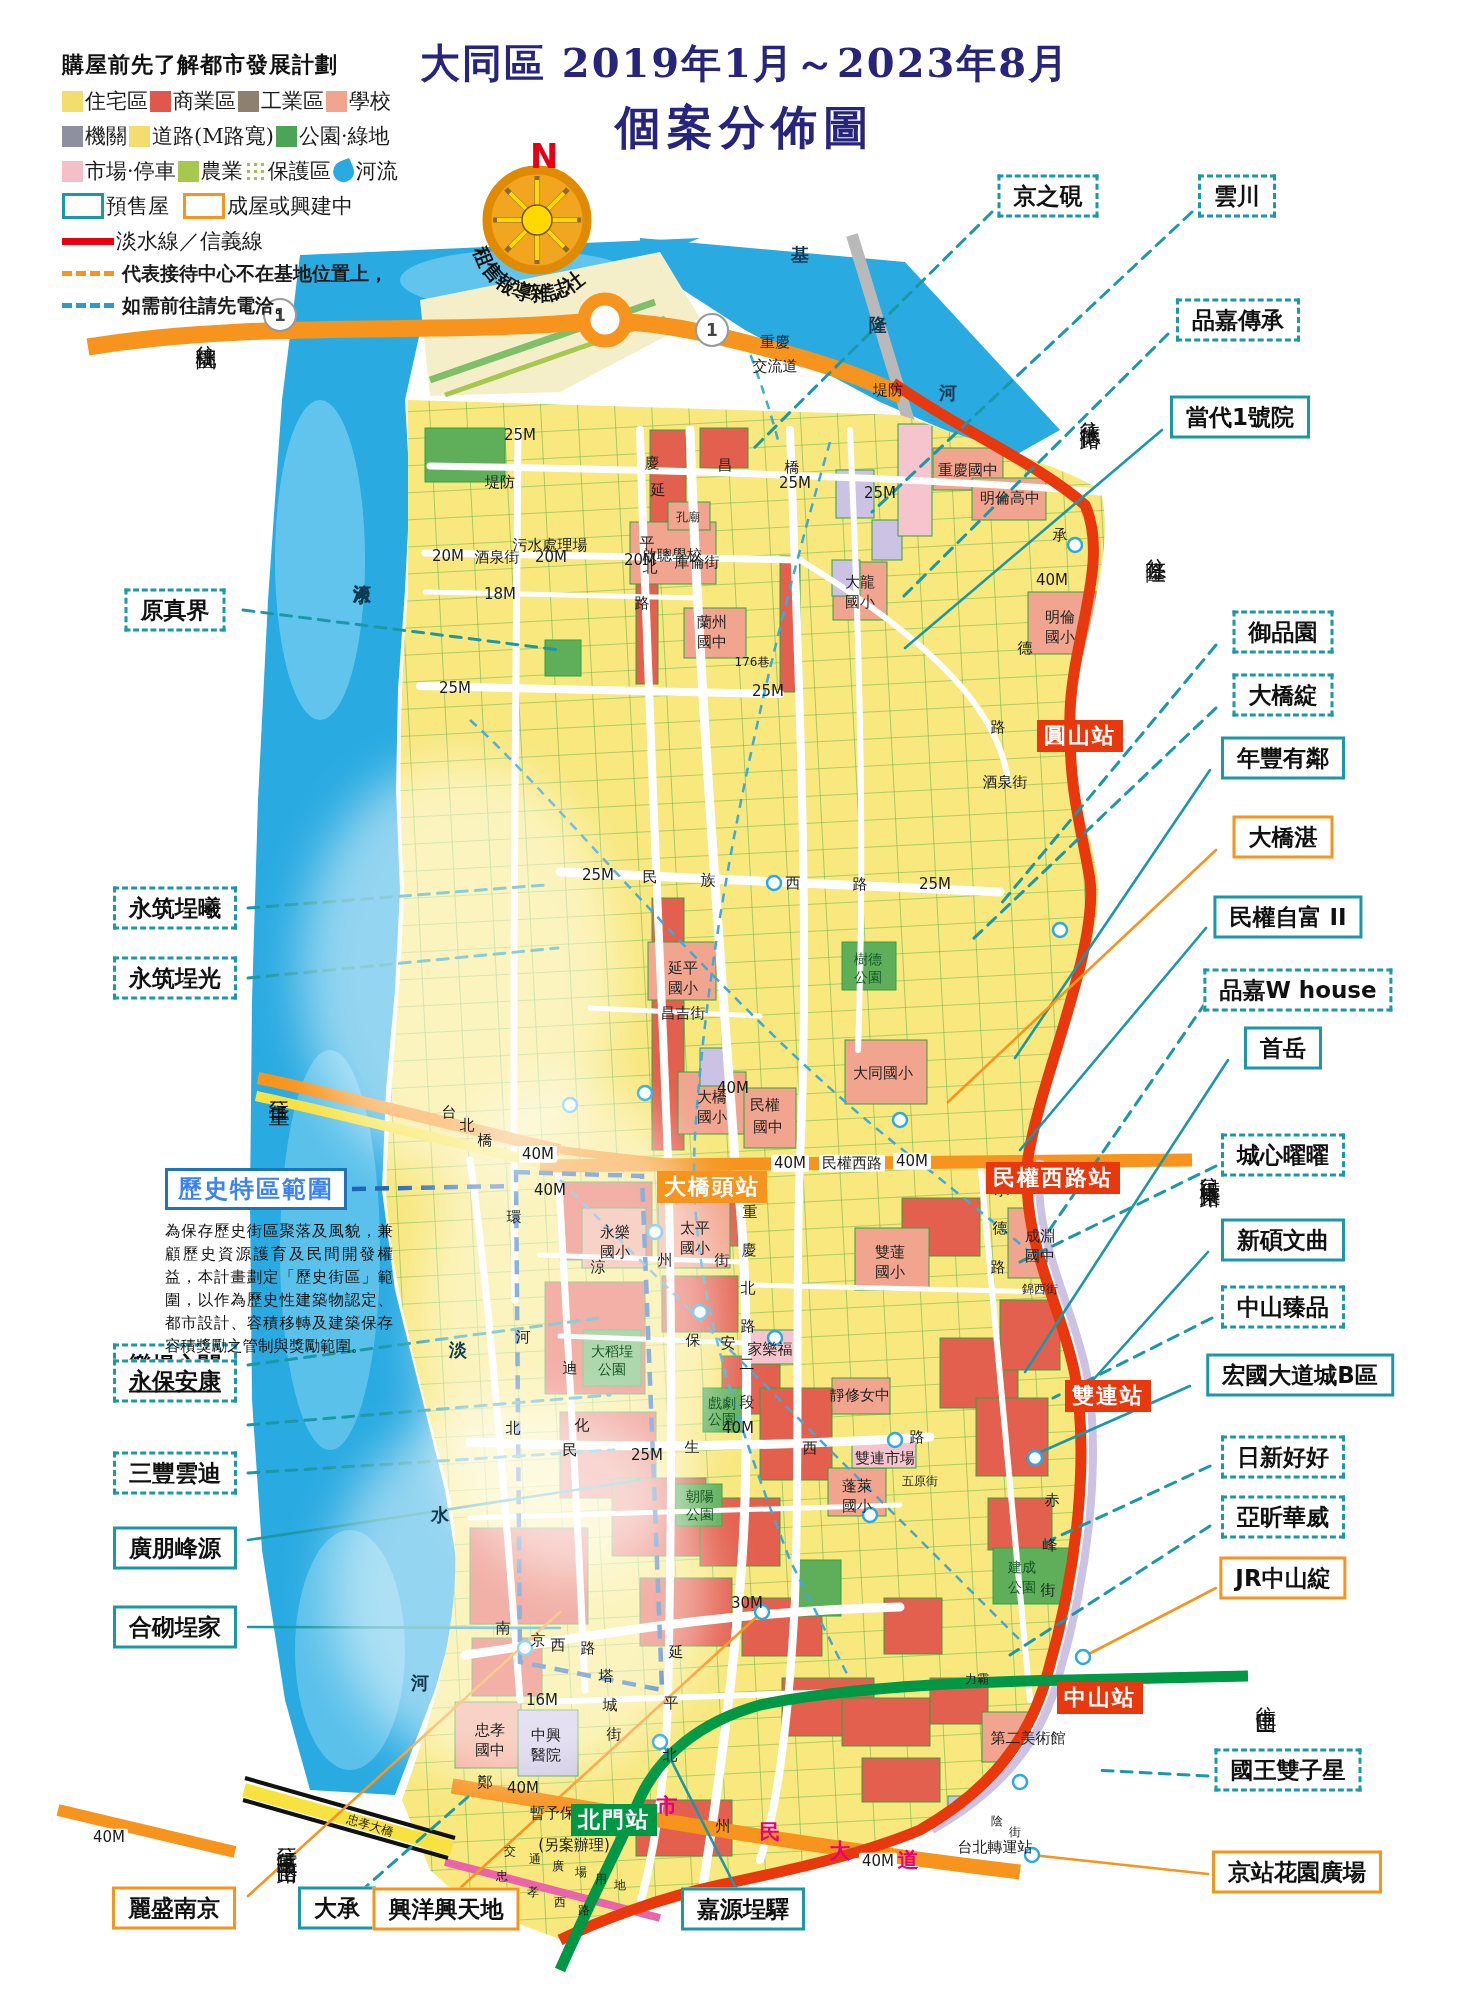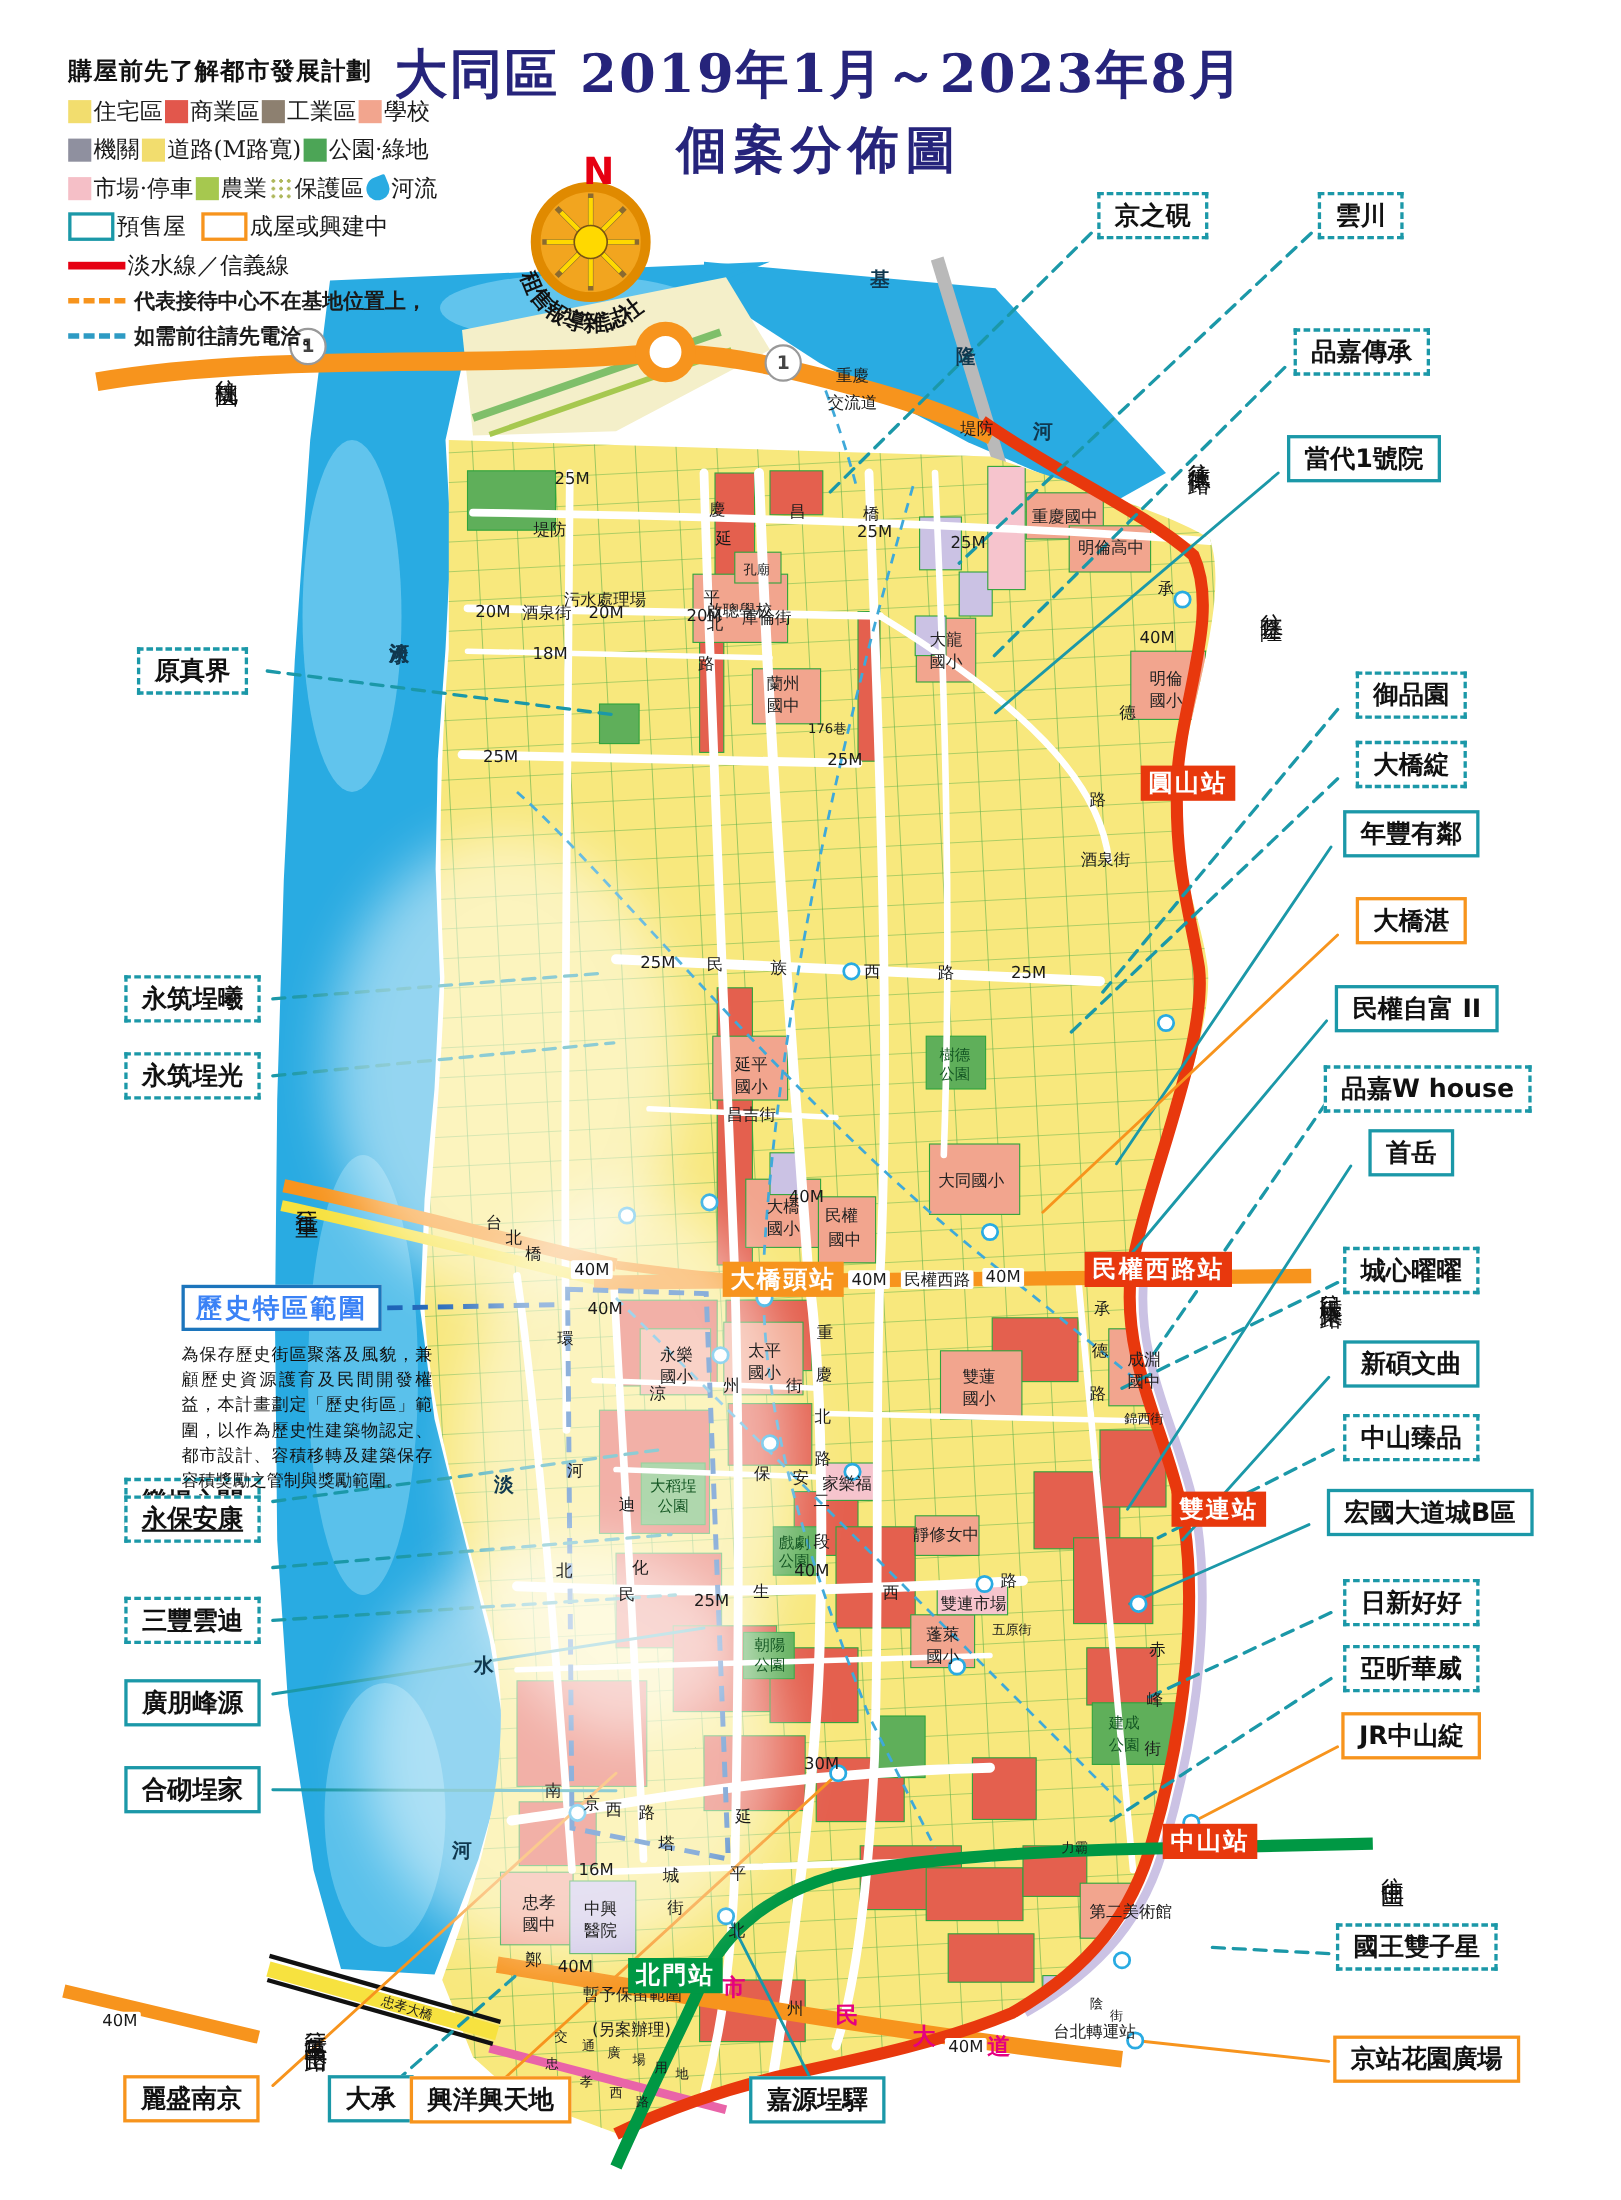--- a/index.html
+++ b/index.html
@@ -17,42 +17,42 @@
   .z-label{font-size:21px;margin-left:2px;white-space:nowrap;}
   .status-sw{width:36px;height:20px;background:#fff;border:3px solid var(--c);display:inline-block;flex:0 0 auto;}
   .status-item{display:flex;align-items:center;margin-right:14px;}
   .rail-sw{width:52px;height:7px;background:var(--c);display:inline-block;flex:0 0 auto;}
   .note-row{display:flex;align-items:flex-start;margin-top:6px;}
   .note-dash{width:52px;height:0;border-top:5px dashed var(--c);margin-top:10px;flex:0 0 auto;}
   .note-text{font-size:19px;font-weight:700;margin-left:8px;white-space:nowrap;}
   
   .title{position:absolute;left:745px;top:36px;transform:translateX(-50%);text-align:center;
          font-family:"DejaVu Serif",serif;color:#26247B;font-weight:700;white-space:nowrap;}
-  .title .l1{font-size:48px;letter-spacing:2px;}
+  .title .l1{font-size:40px;letter-spacing:2px;}
   .title .l2{font-size:46px;letter-spacing:6px;margin-top:6px;}
   
   .compass{position:absolute;left:452px;top:150px;width:170px;height:170px;}
   .compass .n{position:absolute;left:78px;top:-14px;color:#E60012;font-size:34px;font-weight:800;font-family:"DejaVu Sans",sans-serif;}
   
   .layer{position:absolute;left:0;top:0;width:100%;height:100%;pointer-events:none;}
   .map-label{position:absolute;transform:translate(-50%,-50%);font-size:15px;color:#1a1a1a;white-space:nowrap;line-height:1.1;}
   .map-label.vert{writing-mode:vertical-rl;text-orientation:upright;}
   .map-label.tiny{font-size:12px;}
   .map-label.blk{font-size:15px;color:#222;}
   .map-label.prk{font-size:14px;color:#155724;}
   .map-label.riv{font-size:18px;color:#10384f;font-weight:600;}
   .map-label.pinkrd{font-size:21px;color:#E5007F;font-weight:700;}
   .map-label.plate{background:#fff;padding:0 3px;border-radius:2px;}
   .map-label.rot20{transform:translate(-50%,-50%) rotate(17deg);}
   .map-label.shield{width:30px;height:30px;background:#fff;border:2px solid #999;border-radius:50%;
         display:flex;align-items:center;justify-content:center;font-size:17px;font-weight:700;color:#444;}
   .dir{position:absolute;transform:translate(-50%,-50%);writing-mode:vertical-rl;text-orientation:upright;
        font-size:21px;color:#111;letter-spacing:3px;font-weight:500;white-space:nowrap;}
   .station{position:absolute;transform:translate(-50%,-50%);color:#fff;font-weight:700;font-size:22px;
-       padding:1px 7px;letter-spacing:2px;white-space:nowrap;}
+       padding:1px 7px;letter-spacing:2px;white-space:nowrap;margin-top:24px;}
   .station.red{background:#E8380D;}
   .station.orange{background:#F7941D;}
   .station.green{background:#009844;}
   .callout{position:absolute;transform:translate(-50%,-50%);background:#fff;font-size:23px;font-weight:600;
        padding:3px 13px;white-space:nowrap;color:#111;}
   .callout.dashed-teal{border:3px dashed #1B98A8;}
   .callout.solid-teal{border:3px solid #1B98A8;}
   .callout.solid-orange{border:3px solid #F7941D;}
   
   .history{position:absolute;left:165px;top:1168px;width:230px;}

